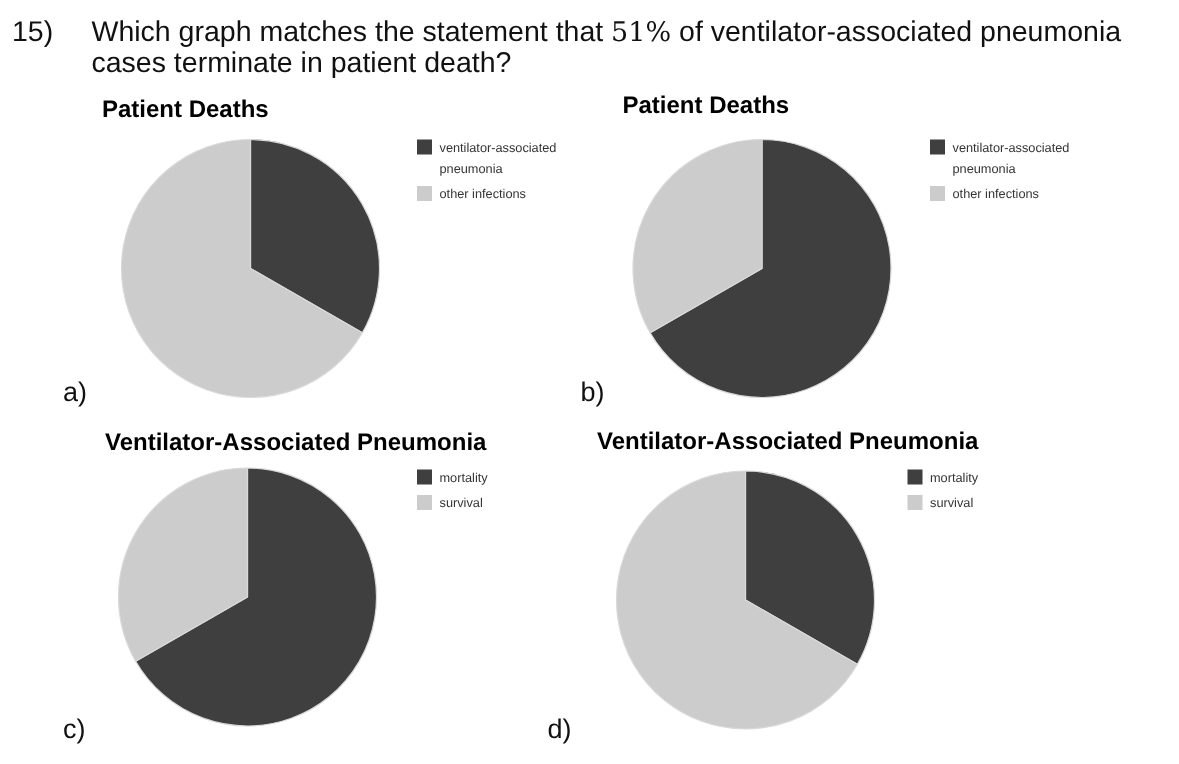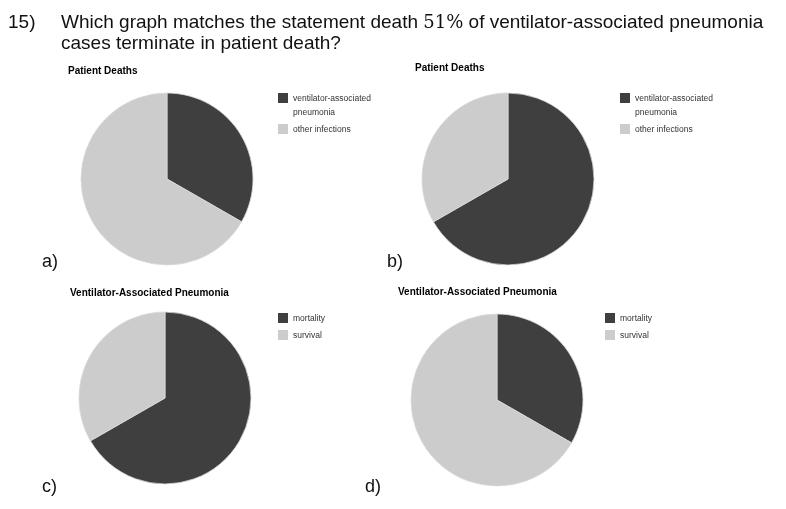--- a/index.html
+++ b/index.html
@@ -2,33 +2,33 @@
 <html><head>
 <meta charset="utf-8">
 <style>
   html,body{margin:0;padding:0;background:#ffffff;}
   body{width:786px;height:509px;position:relative;overflow:hidden;
        font-family:"Liberation Sans",sans-serif;color:#111;}
   .abs{position:absolute;}
   .q-num{left:8px;top:11px;font-size:19px;line-height:21px;}
   .q-text{left:61px;top:11px;width:722px;font-size:19px;line-height:21px;}
   .math{font-family:"DejaVu Serif",serif;font-size:18px;}
-  .chart-title{font-size:10px;font-weight:bold;color:#000;margin:0;white-space:nowrap;}
+  .chart-title{font-size:16px;font-weight:bold;color:#000;margin:0;white-space:nowrap;}
   .pie{display:block;}
   .legend{display:flex;flex-direction:column;gap:3px;width:104px;}
   .legend-item{display:flex;gap:5px;align-items:flex-start;font-size:8.5px;line-height:14px;color:#333;}
   .swatch{width:10px;height:10px;flex:none;margin-top:2px;}
   .legend-label{display:block;}
   .option-label{font-size:18px;line-height:20px;color:#111;white-space:nowrap;}
 </style>
 </head>
 <body>
 
 <div class="abs q-num">15)</div>
-<div class="abs q-text"><span>Which graph matches the statement death </span><span class="math">51%</span><span> of ventilator-associated pneumonia cases terminate in patient death?</span></div>
+<div class="abs q-text"><span>Which graph matches the statement that </span><span class="math">51%</span><span> of ventilator-associated pneumonia cases terminate in patient death?</span></div>
 
 <section>
   <h3 class="abs chart-title" style="left:68px;top:65px;">Patient Deaths</h3>
   <svg class="abs pie" style="left:77px;top:89px;" width="180" height="180" viewBox="0 0 180 180">
       <path d="M90,90 L90.00,4.00 A86,86 0 0 1 164.57,132.84 Z" fill="#3f3f3f" stroke="#d9d9d9" stroke-width="0.8" stroke-linejoin="round"></path>
       <path d="M90,90 L164.57,132.84 A86,86 0 1 1 90.00,4.00 Z" fill="#cccccc" stroke="#d9d9d9" stroke-width="0.8" stroke-linejoin="round"></path>
     </svg>
   <div class="abs legend" style="left:278px;top:91px;">
       <div class="legend-item">
         <span class="swatch" style="background: rgb(63, 63, 63);"></span>

